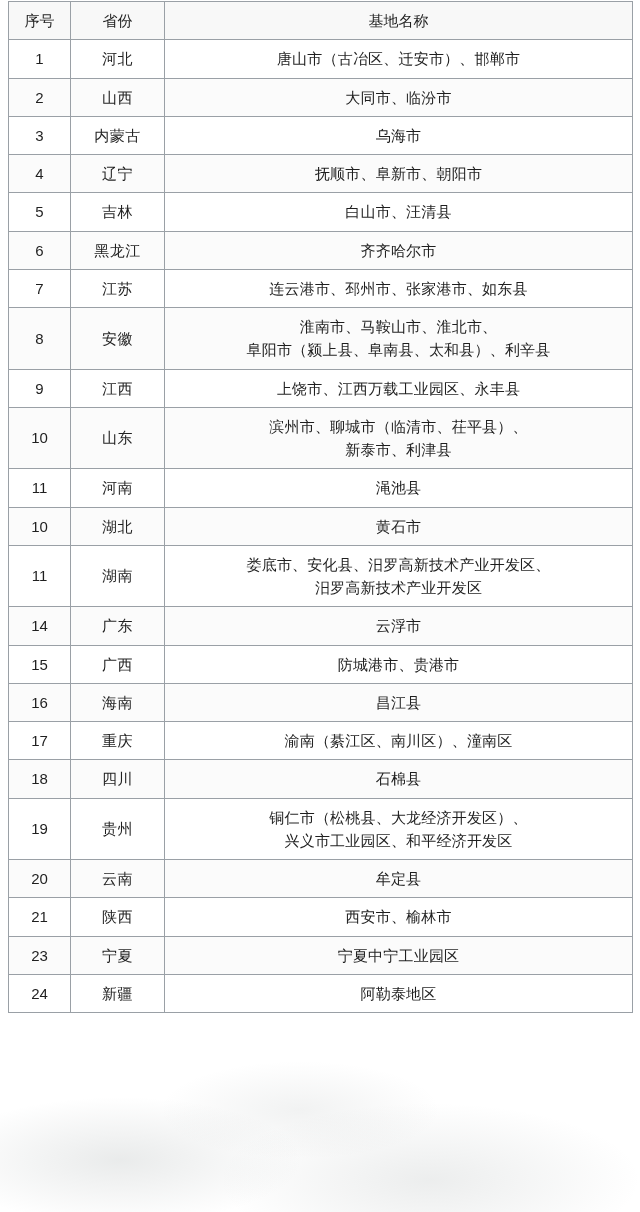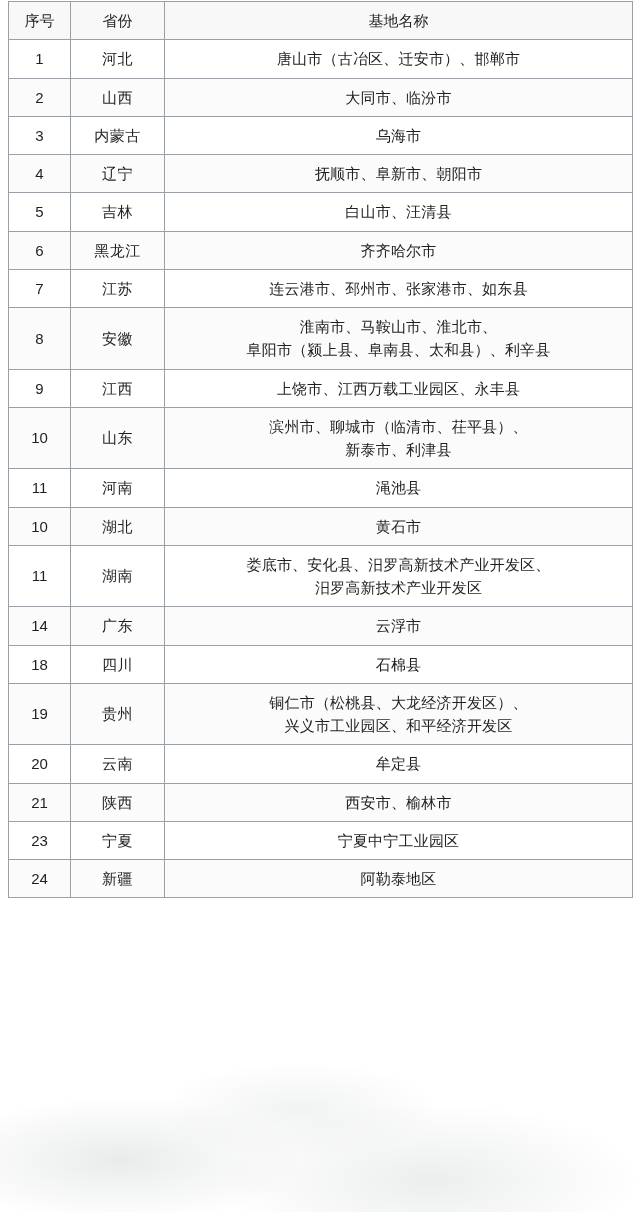--- a/index.html
+++ b/index.html
@@ -182,20 +182,41 @@
           </td>
         </tr>
         <tr>
           <td class="cell-no">14</td>
           <td class="cell-prov">广东</td>
           <td class="cell-base">
             <span class="line">云浮市</span>
           </td>
         </tr>
         <tr>
+          <td class="cell-no">15</td>
+          <td class="cell-prov">广西</td>
+          <td class="cell-base">
+            <span class="line">防城港市、贵港市</span>
+          </td>
+        </tr>
+        <tr>
+          <td class="cell-no">16</td>
+          <td class="cell-prov">海南</td>
+          <td class="cell-base">
+            <span class="line">昌江县</span>
+          </td>
+        </tr>
+        <tr>
+          <td class="cell-no">17</td>
+          <td class="cell-prov">重庆</td>
+          <td class="cell-base">
+            <span class="line">渝南（綦江区、南川区）、潼南区</span>
+          </td>
+        </tr>
+        <tr>
           <td class="cell-no">18</td>
           <td class="cell-prov">四川</td>
           <td class="cell-base">
             <span class="line">石棉县</span>
           </td>
         </tr>
         <tr>
           <td class="cell-no">19</td>
           <td class="cell-prov">贵州</td>
           <td class="cell-base">

